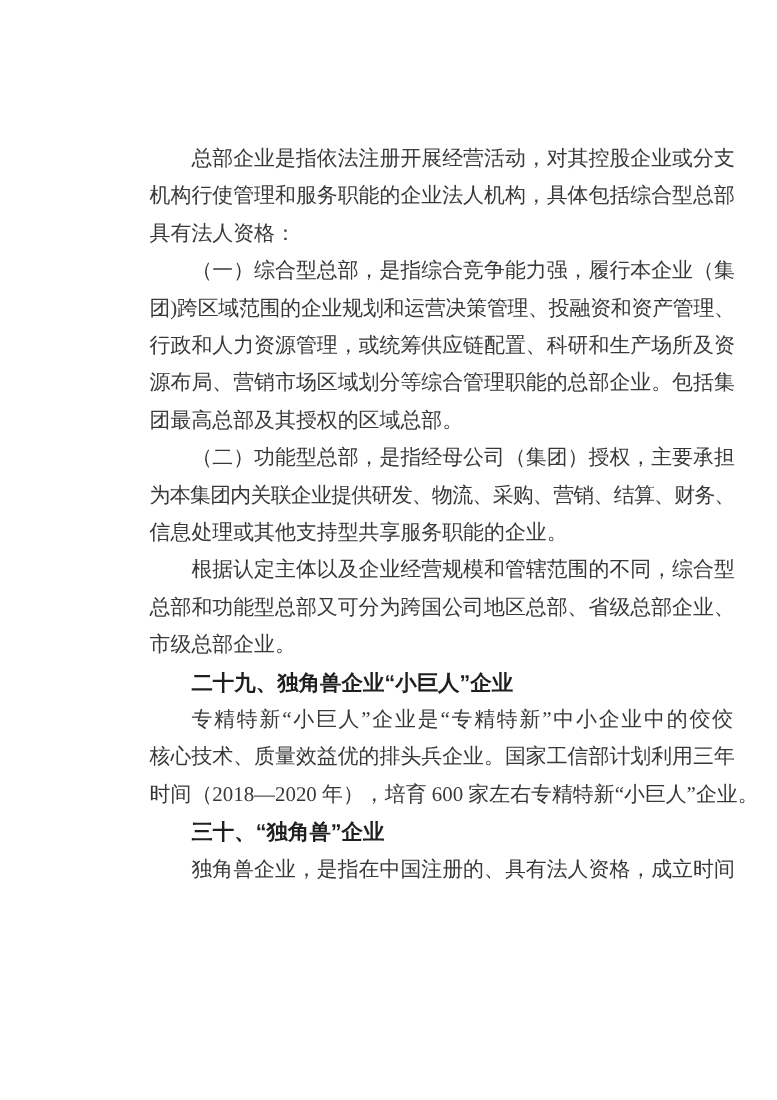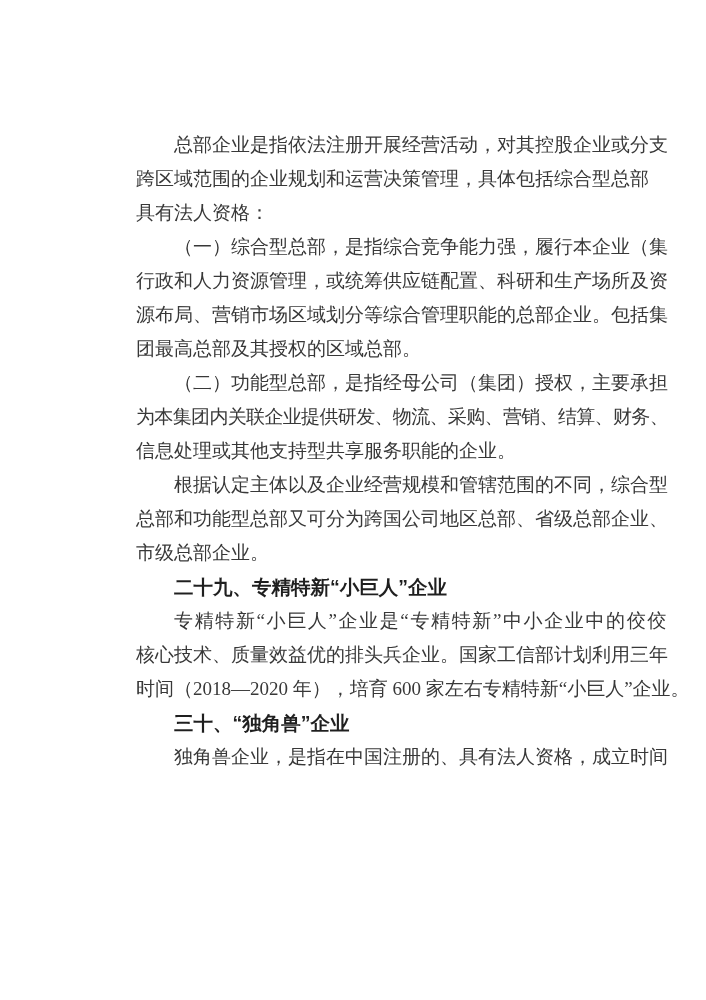--- a/index.html
+++ b/index.html
@@ -44,41 +44,42 @@
     white-space: nowrap;
   }
 </style>
 </head>
 <body>
 
 <div class="page">
   <div class="doc" id="doc">
       <div>
         <div class="line first"><span>总部企业是指依法注册开展经营活动，对其控股企业或分支</span></div>
-        <div class="line"><span>跨区域范围的企业规划和运营决策管理，具体包括综合型总部</span></div>
+        <div class="line"><span>机构行使管理和服务职能的企业法人机构，具体包括综合型总部</span></div>
         <div class="line"><span>具有法人资格：</span></div>
       </div>
       <div>
         <div class="line first"><span>（一）综合型总部，是指综合竞争能力强，履行本企业（集</span></div>
+        <div class="line"><span style="letter-spacing: -0.218211px;">团)跨区域范围的企业规划和运营决策管理、投融资和资产管理、</span></div>
         <div class="line"><span>行政和人力资源管理，或统筹供应链配置、科研和生产场所及资</span></div>
         <div class="line"><span>源布局、营销市场区域划分等综合管理职能的总部企业。包括集</span></div>
         <div class="line"><span>团最高总部及其授权的区域总部。</span></div>
       </div>
       <div>
         <div class="line first"><span>（二）功能型总部，是指经母公司（集团）授权，主要承担</span></div>
         <div class="line"><span style="letter-spacing: -0.655172px;">为本集团内关联企业提供研发、物流、采购、营销、结算、财务、</span></div>
         <div class="line"><span>信息处理或其他支持型共享服务职能的企业。</span></div>
       </div>
       <div>
         <div class="line first"><span>根据认定主体以及企业经营规模和管辖范围的不同，综合型</span></div>
         <div class="line"><span>总部和功能型总部又可分为跨国公司地区总部、省级总部企业、</span></div>
         <div class="line"><span>市级总部企业。</span></div>
       </div>
       <div>
-        <div class="line first heading"><span>二十九、专精特新“小巨人”企业</span></div>
+        <div class="line first heading"><span>二十九、独角兽企业“小巨人”企业</span></div>
       </div>
       <div>
         <div class="line first"><span style="letter-spacing: 1.6256px;">专精特新“小巨人”企业是“专精特新”中小企业中的佼佼</span></div>
         <div class="line"><span>核心技术、质量效益优的排头兵企业。国家工信部计划利用三年</span></div>
         <div class="line"><span>时间（2018—2020 年），培育 600 家左右专精特新“小巨人”企业。</span></div>
       </div>
       <div>
         <div class="line first heading"><span>三十、“独角兽”企业</span></div>
       </div>
       <div>

